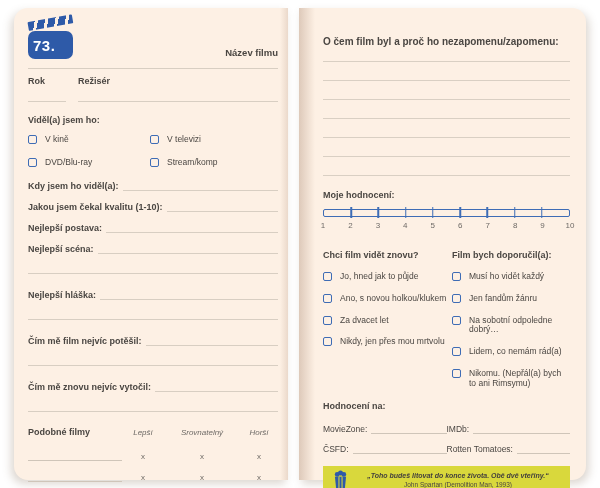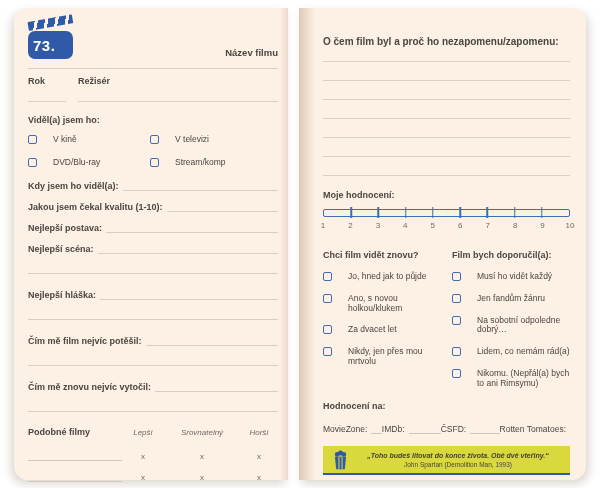--- a/index.html
+++ b/index.html
@@ -59,21 +59,21 @@
 
   .meta-row { display:flex; margin-top:7px; gap:12px; }
   .meta-col .mlabel { font-weight:700; font-size:9px; }
   .meta-col .mline { border-bottom:1px solid #d8cec2; margin-top:15px; }
   .meta-year { width:38px; }
   .meta-director { flex:1; }
   .meta-genre { width:88px; }
 
   .seen-label { margin-top:13px; font-weight:700; font-size:9px; }
   .seen-grid { margin-top:10px; display:grid; grid-template-columns:122px 1fr; row-gap:13px; }
-  .chk { display:flex; align-items:flex-start; gap:16px; }
+  .chk { display:flex; align-items:flex-start; gap:8px; }
   .chk .box {
     width:9px; height:9px; flex:none; margin-top:0;
     border:1.5px solid #3e6cb5; border-radius:2px; background:transparent;
   }
   .chk .clabel { font-size:8.5px; line-height:1.15; margin-top:0; }
 
   .field-row { display:flex; align-items:flex-end; margin-top:11px; }
   .field-row .flabel { font-weight:700; font-size:9px; white-space:nowrap; }
   .field-row .fline { flex:1; border-bottom:1px solid #d8cec2; margin-left:4px; height:9px; }
   .extra-line { border-bottom:1px solid #d8cec2; height:20px; }
@@ -104,21 +104,21 @@
   .scale-nums { position:relative; height:10px; margin-top:4px; font-size:8px; color:#6e6a66; }
   .scale-nums span { position:absolute; transform:translateX(-50%); }
 
   .choice-cols { display:flex; margin-top:19px; }
   .choice-col-left { width:129px; flex:none; }
   .choice-col-right { flex:1; }
   .choice-head { font-weight:700; font-size:9px; }
   .choice-col-left .chk, .choice-col-right .chk { margin-top:12px; }
 
   .ratings-label { margin-top:13px; font-weight:700; font-size:9px; }
-  .sites-grid { display:grid; grid-template-columns:1fr 1fr 1fr 1fr; margin-top:3px; }
+  .sites-grid { display:grid; grid-template-columns:1fr 1fr; margin-top:3px; }
   .site-cell { display:flex; align-items:flex-end; height:20px; }
   .site-cell .slabel { font-size:8.5px; white-space:nowrap; }
   .site-cell .sline { flex:1; border-bottom:1px solid #cfc5b9; margin-left:4px; height:2px; }
 
   .quote-box {
     margin-top:12px; height:29px; background:#d9d83c;
     border-bottom:2.5px solid #2e5aa8;
     display:flex; align-items:center; padding:0 10px; gap:8px;
   }
   .quote-text-wrap { flex:1; text-align:center; }

